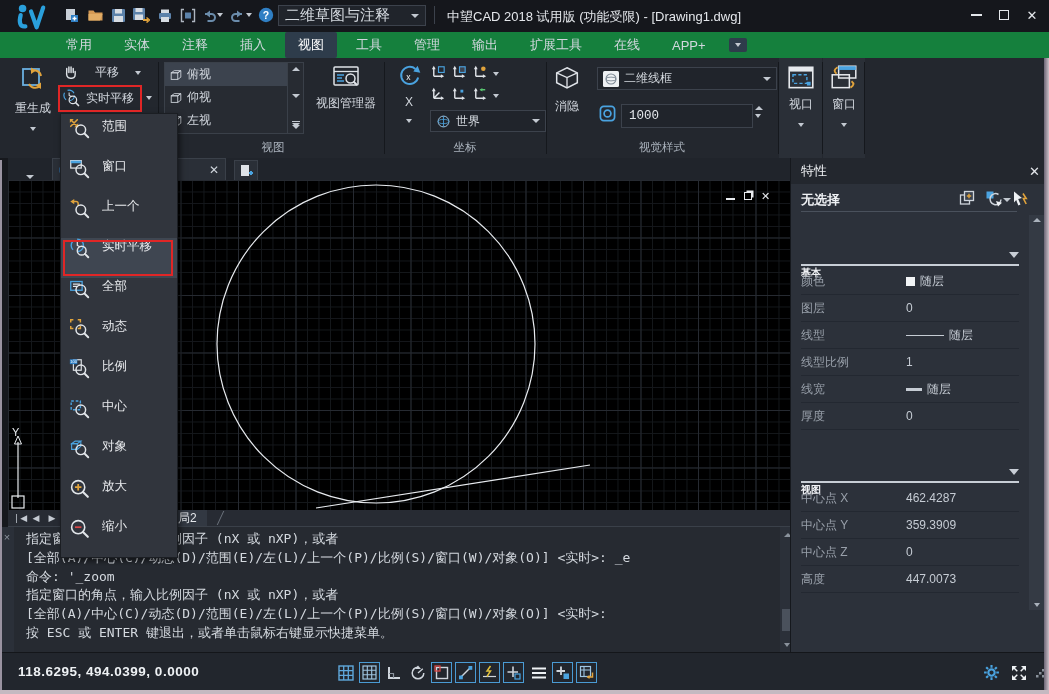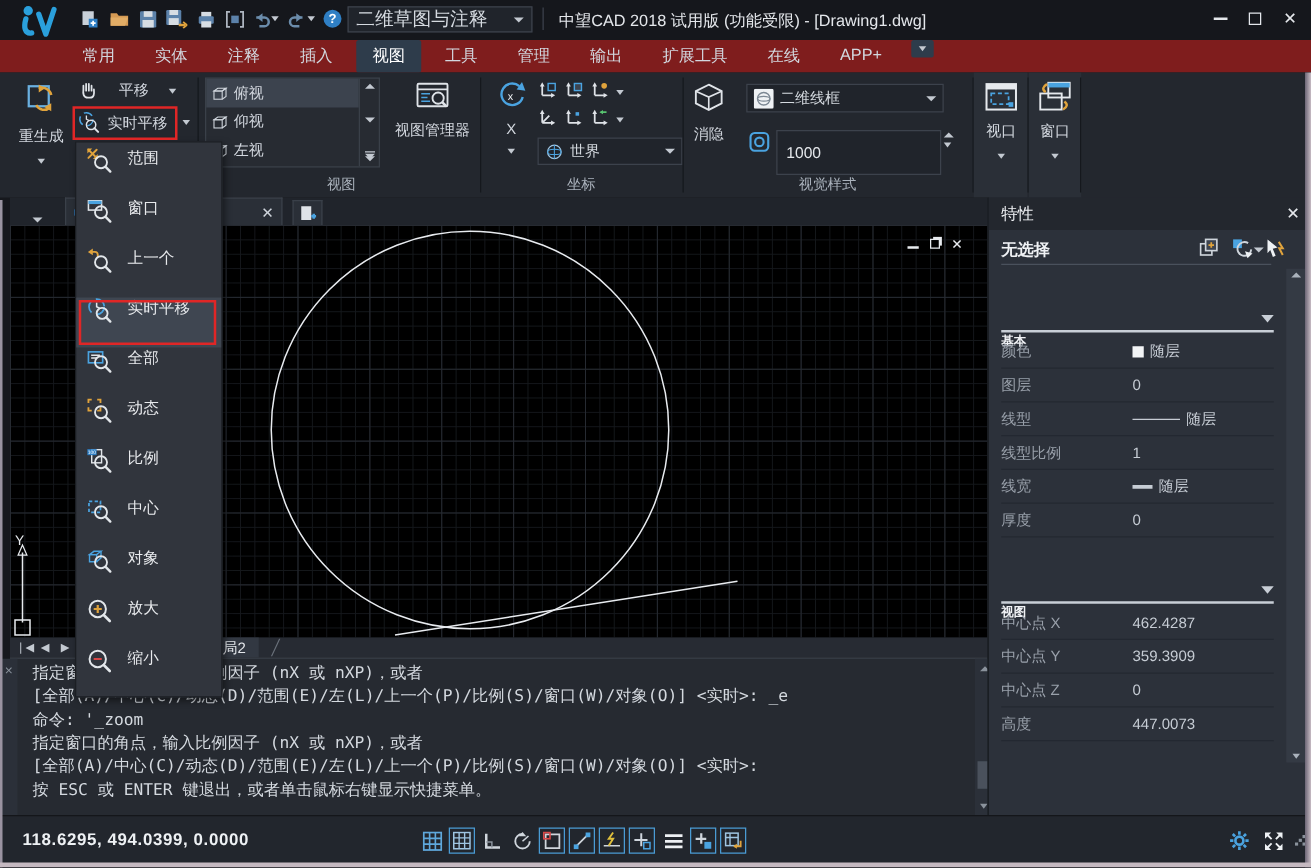--- a/index.html
+++ b/index.html
@@ -10,21 +10,21 @@
   .tri-s { border-left-width:3px; border-right-width:3px; border-top-width:4px; }
   .tri-up { display:inline-block; width:0; height:0; border-left:4px solid transparent; border-right:4px solid transparent; border-bottom:4px solid #c3c9d1; }
   
   .titlebar { position:absolute; left:0; top:0; width:1049px; height:32px; background:#15171c; }
   .qat-btn { position:absolute; top:5px; width:20px; height:20px; display:flex; align-items:center; justify-content:center; }
   .ws-box { position:absolute; left:278px; top:5px; width:148px; height:21px; border:1px solid #3c424c; background:#20242b; display:flex; align-items:center; padding:0 6px; font-size:15px; color:#d5dae0; }
   .ws-box .tri { margin-left:auto; }
   .win-title { position:absolute; left:447px; top:8px; font-size:13px; color:#e4e7eb; white-space:nowrap; }
   .wc { position:absolute; top:6px; width:26px; height:18px; display:flex; align-items:center; justify-content:center; color:#e4e7eb; font-size:13px; }
   
-  .rtabs { position:absolute; left:0; top:32px; width:1049px; height:26px; background:#7f1d1d; display:flex; }
+  .rtabs { position:absolute; left:0; top:32px; width:1049px; height:26px; background:#15803d; display:flex; align-items:center; }
   .rtab { font-size:13px; color:#d2d7de; padding:4px 13px; margin-right:6px; white-space:nowrap; }
   .rtab.active { background:#2e3c4b; color:#fff; border-radius:2px; }
   
   .ribbon { position:absolute; left:0; top:58px; width:1049px; height:100px; background:#23272e; }
   .rsep { position:absolute; top:4px; width:1px; height:92px; background:#15181d; }
   .plabel { position:absolute; bottom:3px; font-size:11.5px; color:#aab2bc; text-align:center; }
   .rbtn-lbl { font-size:12px; color:#d2d7de; }
   .gallery { position:absolute; left:164px; top:4px; width:140px; height:72px; background:#272b32; border:1px solid #3a4049; }
   .grow { height:23px; display:flex; align-items:center; padding-left:4px; font-size:12px; color:#d2d7de; gap:4px; width:122px; }
   .grow.sel { background:#3c434e; }
@@ -336,34 +336,34 @@
 
   <div class="rsep" style="left:546px"></div>
 
   <div class="abs" style="left:550px;top:6px;width:34px;text-align:center">
     <svg width="30" height="30" viewBox="0 0 32 28">
         <path d="M16 2 L27 7.5 V18 L16 23.5 L5 18 V7.5 Z" fill="none" stroke="#dfe3e8" stroke-width="1.6"></path>
         <path d="M5 7.5 L16 12.5 L27 7.5 M16 12.5 V23.5" fill="none" stroke="#dfe3e8" stroke-width="1.4"></path>
       </svg>
     <div class="rbtn-lbl">消隐</div>
   </div>
-  <div class="combo abs" style="left:597px;top:9px;width:158px;height:23px">
+  <div class="combo abs" style="left:597px;top:9px;width:180px;height:23px">
     <svg width="16" height="16">
         <rect width="16" height="16" rx="1.5" fill="#eef1f4"></rect>
         <circle cx="8" cy="8" r="5" fill="none" stroke="#7c8894" stroke-width="1.1"></circle>
         <ellipse cx="8" cy="8" rx="5" ry="1.9" fill="none" stroke="#7c8894" stroke-width=".9"></ellipse>
       </svg>
     <span>二维线框</span>
     <span class="tri" style="margin-left:auto"></span>
   </div>
   <span class="abs" style="left:599px;top:47px"><svg width="17" height="17" viewBox="0 0 18 18">
         <rect x="1.5" y="1.5" width="15" height="15" rx="3.5" fill="none" stroke="#4aa3e0" stroke-width="1.8"></rect>
         <circle cx="9" cy="9" r="3.6" fill="none" stroke="#4aa3e0" stroke-width="1.8"></circle>
       </svg></span>
-  <input class="abs" style="left: 621px; top: 46px; width: 132px; height: 36px; background: rgb(32, 36, 43); border: 1px solid rgb(60, 66, 76); color: rgb(228, 231, 235); font-size: 12.5px; padding: 0px 7px; font-family: Liberation Sans, sans-serif;" value="1000">
+  <input class="abs" style="left: 621px; top: 46px; width: 132px; height: 24px; background: rgb(32, 36, 43); border: 1px solid rgb(60, 66, 76); color: rgb(228, 231, 235); font-size: 12.5px; padding: 0px 7px; font-family: Liberation Mono, monospace;" value="1000">
   <span class="abs" style="left:755px;top:48px;display:flex;flex-direction:column;gap:4px">
       <span class="tri-up tri-s" style="border-bottom-width:4px"></span>
       <span class="tri tri-s"></span>
     </span>
   <div class="plabel" style="left:546px;width:232px">视觉样式</div>
 
   <div class="rsep" style="left:778px"></div>
 
   <div class="abs" style="left:779px;top:0;width:43px;height:100px;background:#2a2f37"></div>
   <div class="abs" style="left:782px;top:6px;width:38px;text-align:center">

